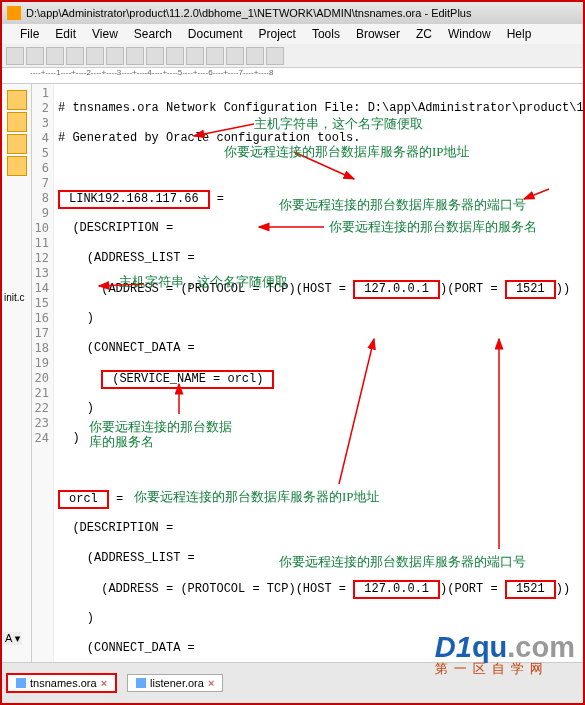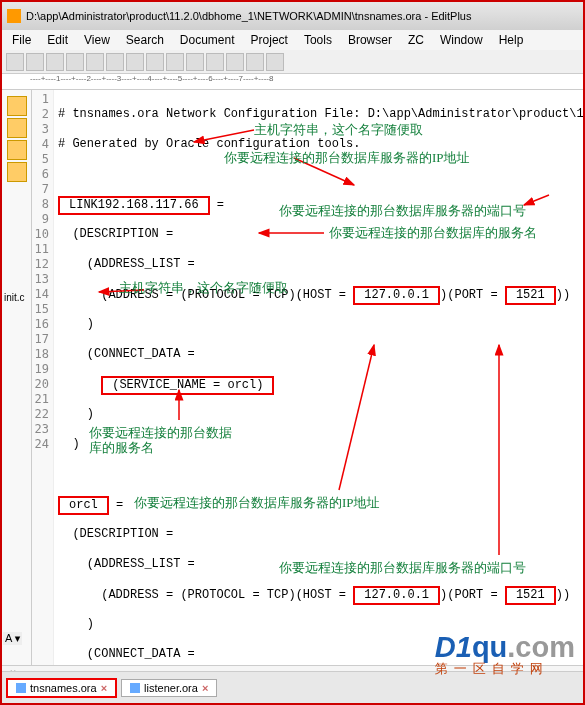--- a/index.html
+++ b/index.html
@@ -1,35 +1,35 @@
 <!DOCTYPE html>
 <html><head>
 <meta charset="utf-8">
 <style>
 * { margin: 0; padding: 0; box-sizing: border-box; }
 body { font-family: "Microsoft YaHei", Arial, sans-serif; font-size: 12px; background: #fff; width: 585px; height: 705px; overflow: hidden; border: 2px solid #c00; position: relative; }
-.titlebar { background: linear-gradient(#e8e8e8,#d0d0d0); height: 28px; display: flex; align-items: center; padding: 0 5px; font-size: 11px; }
+.titlebar { background: linear-gradient(#e8e8e8,#d0d0d0); height: 22px; display: flex; align-items: center; padding: 0 5px; font-size: 11px; }
 .titlebar .icon { width: 14px; height: 14px; background: #f90; margin-right: 5px; }
-.menubar { height: 20px; display: flex; align-items: center; padding: 0 2px; background: #f5f5f5; }
+.menubar { height: 20px; display: flex; align-items: center; padding: 0 10px; background: #f5f5f5; }
 .menubar span { padding: 2px 8px; font-size: 12px; cursor: default; }
 .toolbar { height: 24px; background: #f0f0f0; border-bottom: 1px solid #ccc; display: flex; align-items: center; padding: 0 4px; gap: 2px; }
 .tb { width: 18px; height: 18px; background: #ddd; border: 1px solid #bbb; }
 .ruler { height: 16px; background: #fff; border-bottom: 1px solid #ccc; font-size: 8px; color: #666; padding-left: 28px; overflow: hidden; white-space: nowrap; }
 .main { display: flex; height: 590px; }
 .sidebar { width: 30px; background: #f8f8f8; border-right: 1px solid #ccc; padding: 4px 2px; }
 .side-ico { width: 20px; height: 20px; background: #fc6; border: 1px solid #c90; margin: 2px auto; }
 .gutter { width: 22px; background: #f8f8f8; text-align: right; padding: 2px 4px 0 0; color: #888; font-family: Consolas, monospace; font-size: 12px; line-height: 15px; border-right: 1px solid #eee; }
 .editor { flex: 1; position: relative; font-family: Consolas, "Courier New", monospace; font-size: 12px; line-height: 15px; padding: 2px 0 0 4px; white-space: pre; overflow: hidden; }
 .editor .ln { height: 15px; }
 .hl-red { border: 2px solid #e00; display: inline-block; padding: 0 9px; margin: -1px 0; }
 .ann { position: absolute; color: #15803d; font-family: "Microsoft YaHei"; font-size: 13px; white-space: normal; }
 svg.arrows { position: absolute; top: 0; left: 0; width: 100%; height: 100%; pointer-events: none; }
 .arrow { stroke: #e00; stroke-width: 1.5; fill: none; marker-end: url(#ah); }
 .bottom { position: absolute; bottom: 24px; left: 0; right: 0; height: 14px; background: #f5f5f5; border-top: 1px solid #ccc; font-size: 11px; padding-left: 4px; }
-.tabs { position: absolute; bottom: 0; left: 0; right: 0; height: 32px; background: #e8e8e8; border-top: 1px solid #ccc; display: flex; align-items: center; padding: 0 4px; gap: 4px; }
+.tabs { position: absolute; bottom: 0; left: 0; right: 0; height: 41px; background: #e8e8e8; border-top: 1px solid #ccc; display: flex; align-items: center; padding: 0 4px; gap: 10px; }
 .tab { padding: 2px 8px; background: #fff; border: 1px solid #aaa; font-size: 11px; display: flex; align-items: center; gap: 4px; }
 .tab.active { border: 2px solid #e00; }
 .tab .ico { width: 10px; height: 10px; background: #6af; }
 .tab .x { color: #c66; font-weight: bold; }
 .watermark { position: absolute; bottom: 25px; right: 8px; font-family: Arial; text-align: left; }
 .watermark .big { font-size: 29px; font-weight: bold; }
 .watermark .d1 { color: #1a5fb4; font-style: italic; }
 .watermark .qu { color: #1a5fb4; }
 .watermark .com { color: #999; }
 .watermark .sub { font-size: 13px; color: #c2410c; letter-spacing: 6px; margin-top: -4px; }

